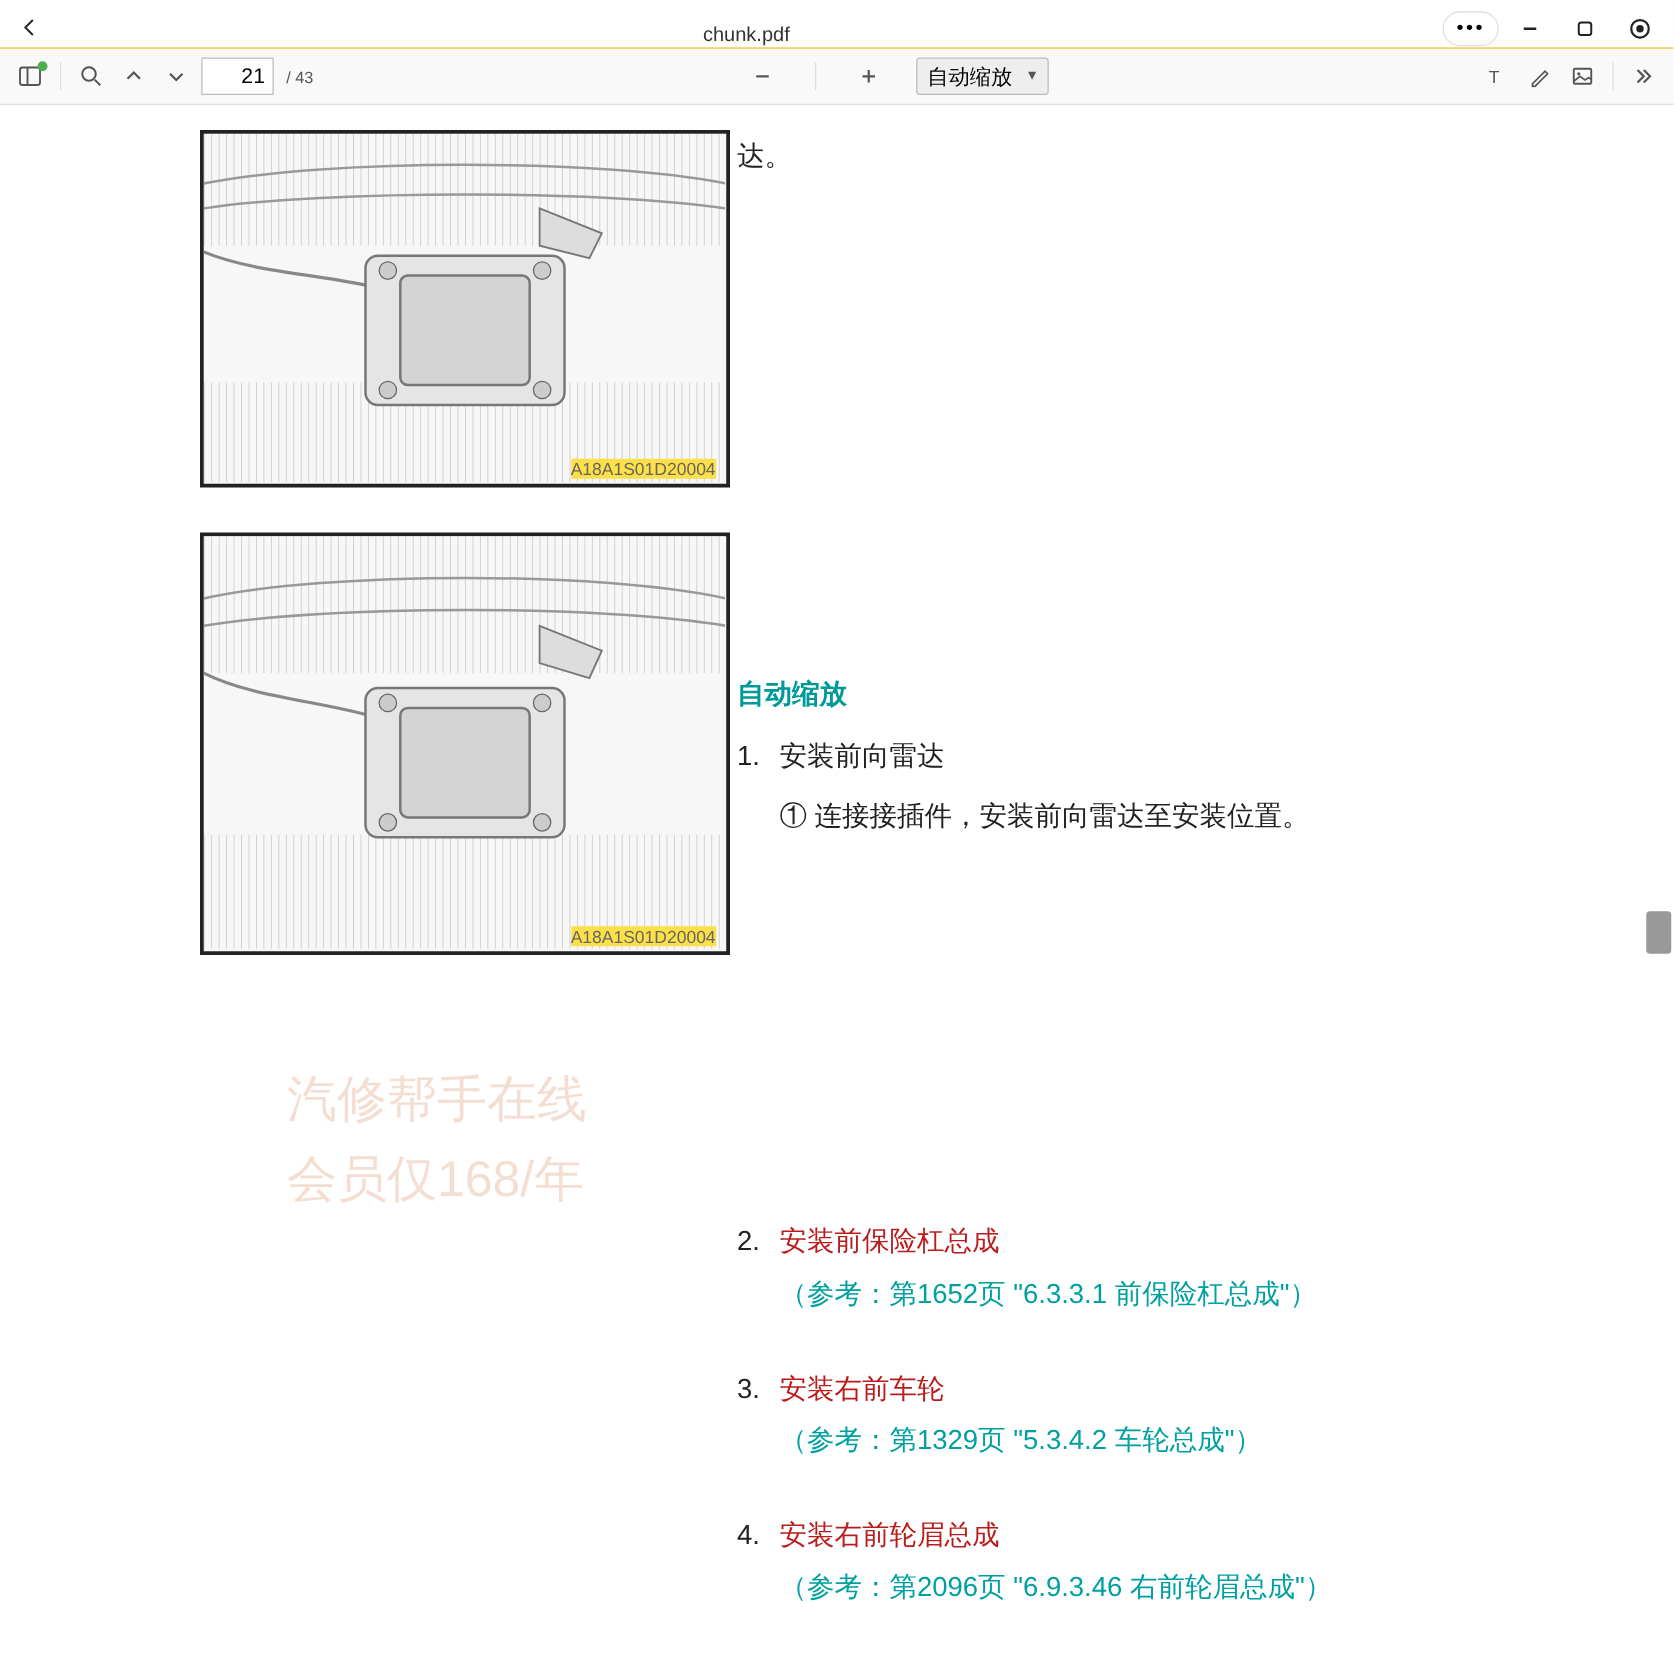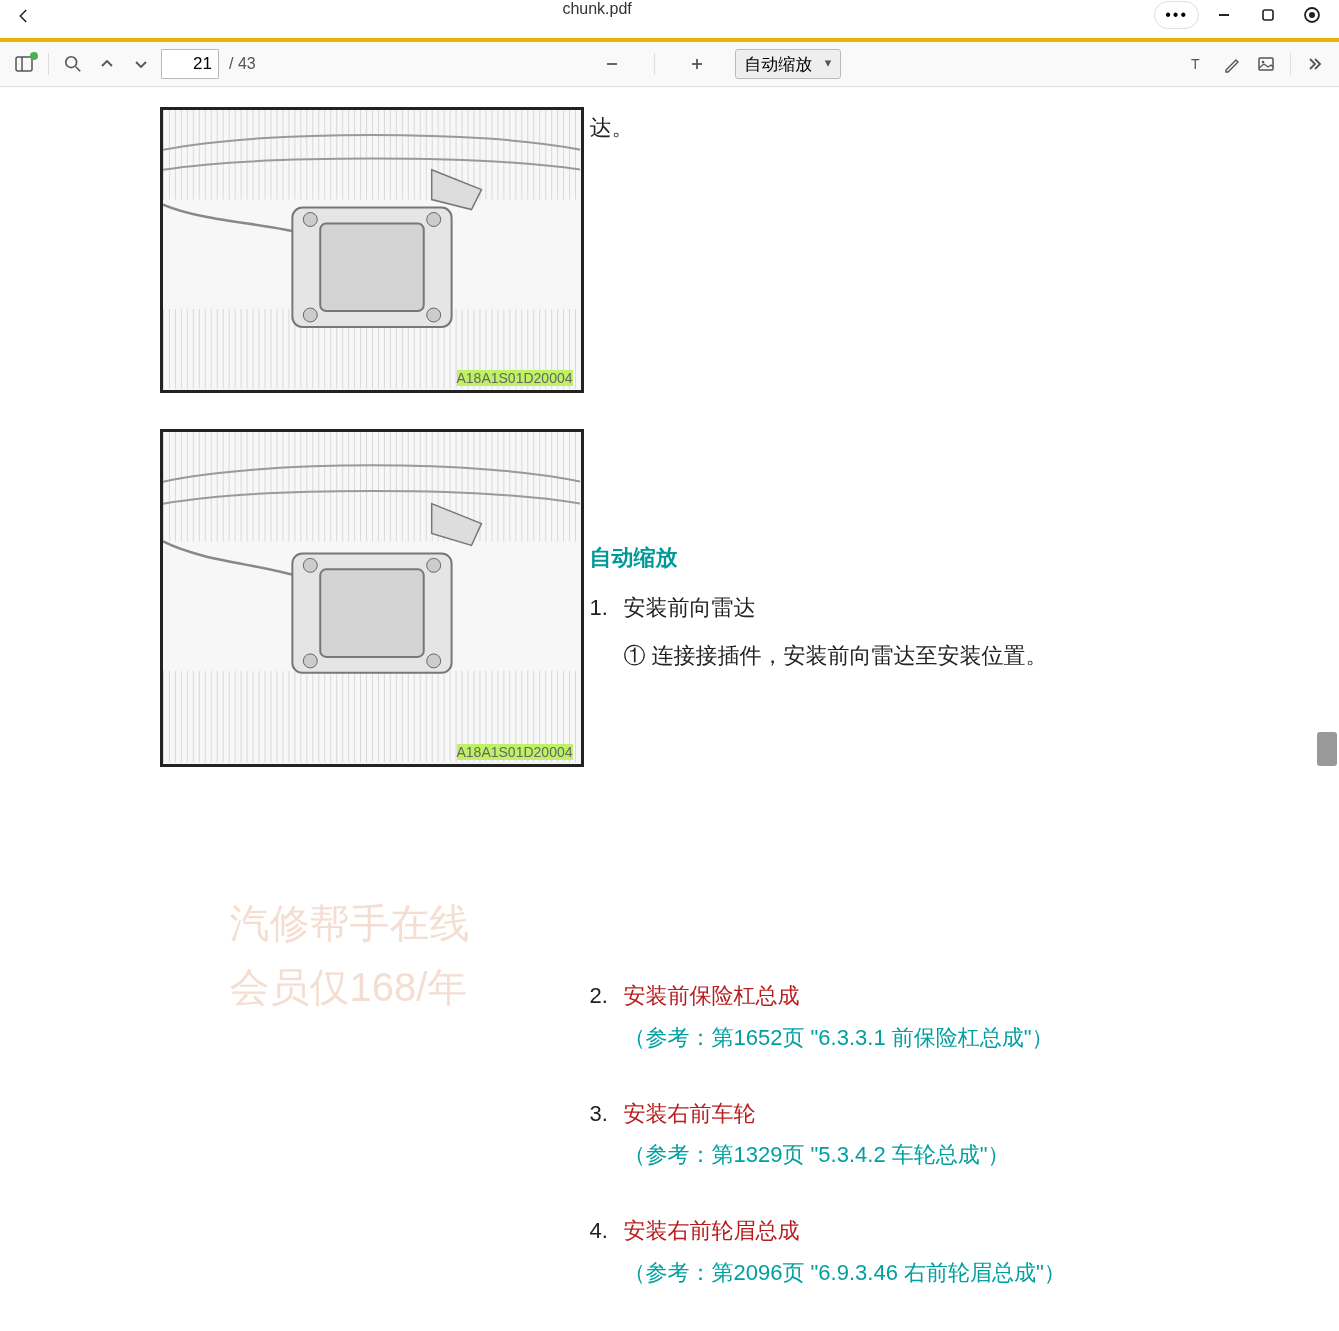--- a/index.html
+++ b/index.html
@@ -14,22 +14,22 @@
     height: 1331px;
     background: #fff;
     display: flex;
     flex-direction: column;
     position: relative;
   }
   .titlebar {
     height: 38px;
     background: #fff;
     display: flex;
-    align-items: flex-start;
-    border-bottom: 4px solid #eab308;
+    align-items: flex-end;
+    border-bottom: 1px solid #eab308;
     padding: 0 8px;
   }
   .back-btn {
     width: 32px;
     height: 32px;
     display: flex;
     align-items: center;
     justify-content: center;
     cursor: pointer;
   }
@@ -101,21 +101,21 @@
     width: 48px;
     height: 26px;
     text-align: right;
     padding-right: 6px;
     border: 1px solid #bbb;
     border-radius: 1px;
     font-size: 17px;
     background: #fff;
   }
   .page-total {
-    font-size: 16px;
+    font-size: 13px;
     color: #555;
     margin-left: 4px;
   }
   .zoom-select {
     height: 30px;
     border: 1px solid #bbb;
     background: #eee;
     font-size: 17px;
     padding: 0 28px 0 8px;
     border-radius: 3px;
@@ -169,21 +169,21 @@
     background: #f5f5f5;
   }
   .fig-top { height: 280px; }
   .fig-mid { height: 332px; margin-top: 36px; }
   .fig-label {
     position: absolute;
     bottom: 4px;
     right: 8px;
     font-size: 14px;
     color: #666;
-    background: #bef264;
+    background: #fde047;
     margin-left: 40px;
   }
   .radar-illustration {
     position: absolute;
     inset: 0;
   }
   .text-col {
     position: absolute;
     left: 560px;
     right: 60px;
@@ -197,21 +197,21 @@
   .text-col.steps-bottom { top: 868px; }
   .link-ref { color: #00a0a0; }
   ol.steps { list-style: none; padding: 0; margin: 0; }
   ol.steps > li { margin-bottom: 34px; display: flex; }
   ol.steps > li .num { width: 34px; flex-shrink: 0; }
   ol.steps > li .body { flex: 1; }
   .sub { margin-top: 6px; }
   .watermark {
     position: absolute;
     left: 200px;
-    top: 784px;
+    top: 744px;
     font-size: 40px;
     color: #eec9b5;
     opacity: 0.6;
     pointer-events: none;
     line-height: 1.6;
   }
   .remain { color:#b91c1c; }
   .arrow-svg { width: 18px; height: 18px; }
 </style>
 </head>

